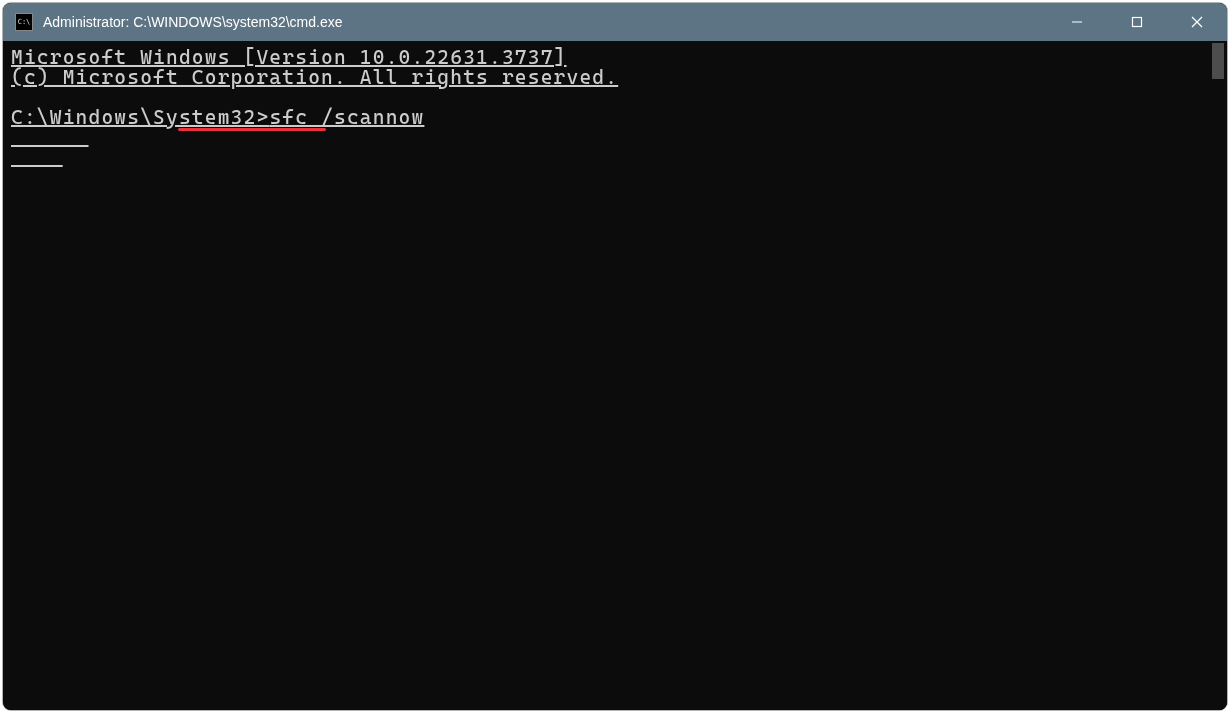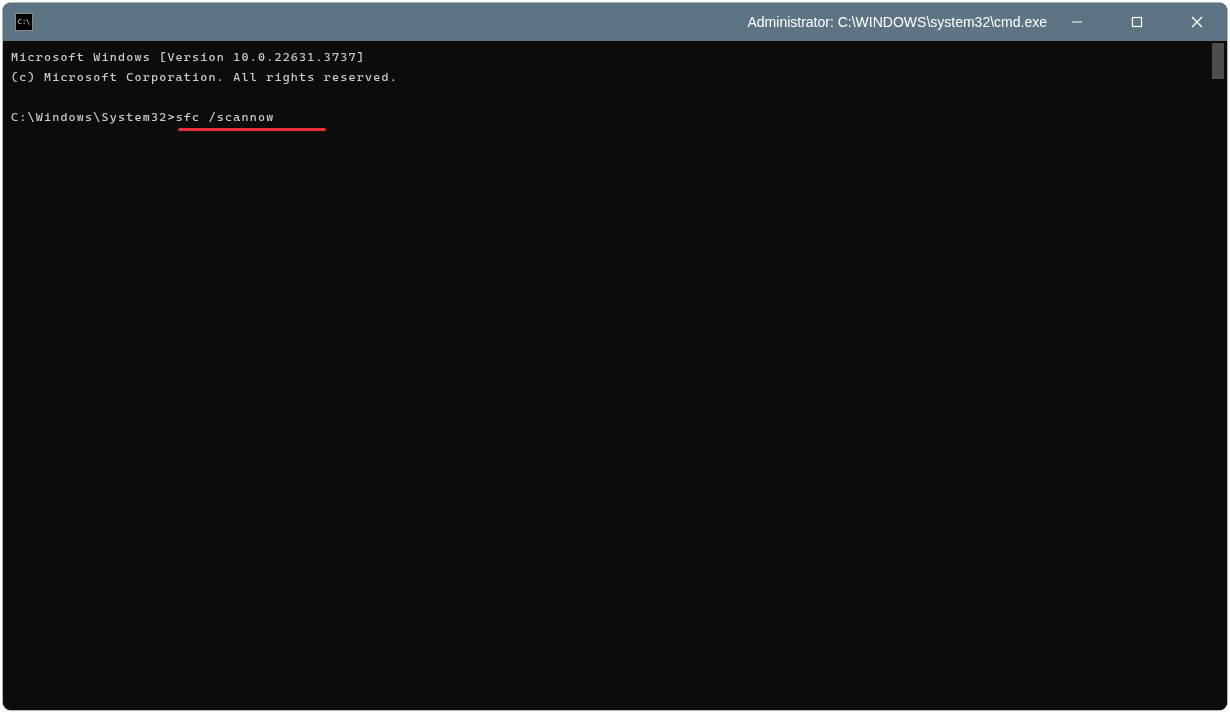--- a/index.html
+++ b/index.html
@@ -48,21 +48,20 @@
     color: #ddd;
     font-size: 7px;
     font-family: Consolas, monospace;
     line-height: 7px;
   }
   .titlebar-title {
     flex: 1 1 auto;
     white-space: nowrap;
     overflow: hidden;
     text-overflow: ellipsis;
-    text-align: right;
   }
   .win-controls {
     display: flex;
     height: 100%;
   }
   .win-btn {
     width: 60px;
     height: 100%;
     display: flex;
     align-items: center;
@@ -73,26 +72,27 @@
   .terminal-wrap {
     flex: 1 1 auto;
     display: flex;
     background: #0c0c0c;
     position: relative;
   }
   .terminal {
     flex: 1 1 auto;
     padding: 6px 8px 8px 8px;
     font-family: Consolas, "Cascadia Mono", monospace;
-    font-size: 12px;
+    font-size: 20px;
     line-height: 20px;
     color: #cccccc;
     white-space: pre;
     letter-spacing: 1.2px;
     position: relative;
+    text-decoration: underline;
   }
   .scrollbar {
     width: 18px;
     background: #0c0c0c;
     position: relative;
   }
   .scroll-thumb {
     position: absolute;
     top: 2px;
     left: 3px;

